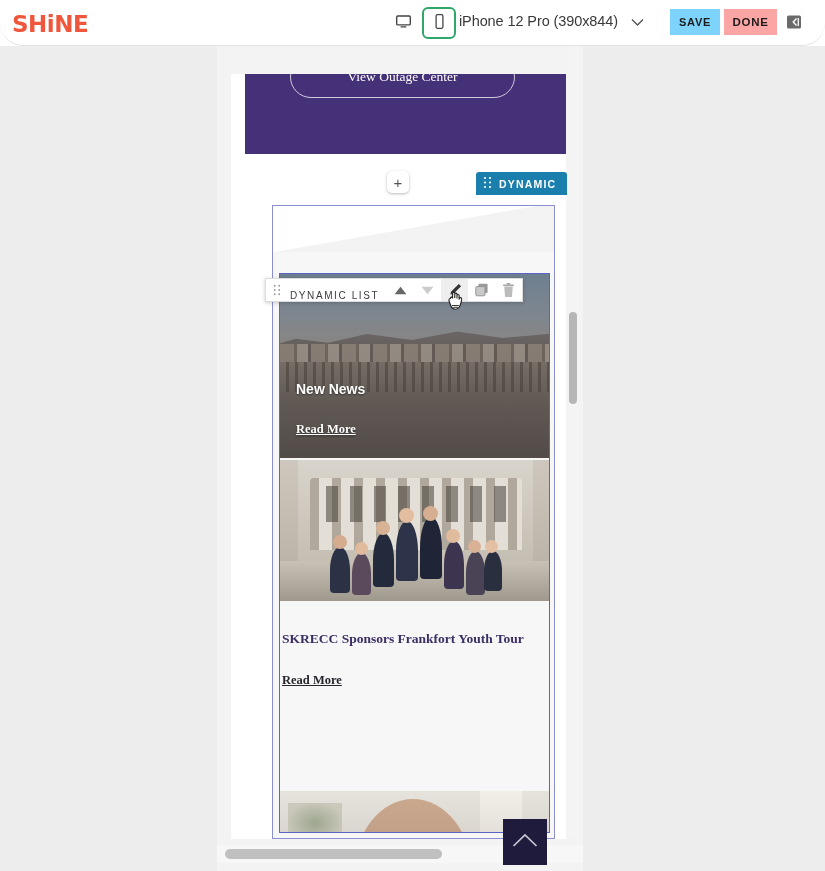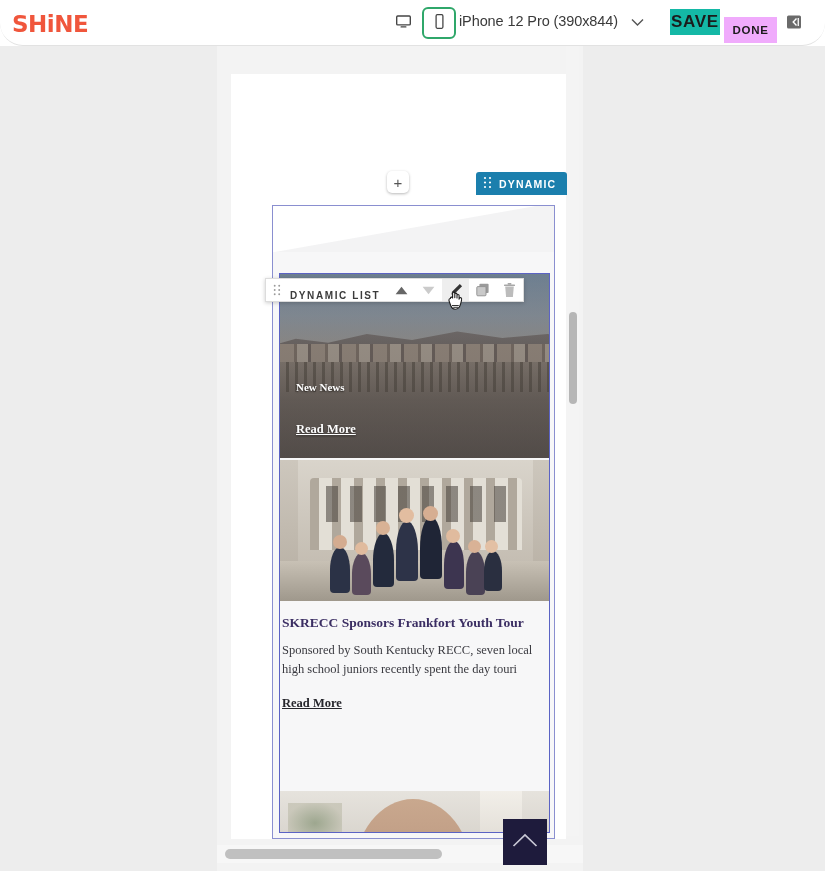--- a/index.html
+++ b/index.html
@@ -47,32 +47,32 @@
     cursor: pointer;
   }
   .device-caret {
     position: absolute; left: 631px; top: 15px;
     color: #555; font-size: 13px;
   }
 
   .btn-save {
     position: absolute; left: 670px; top: 9px;
     width: 50px; height: 26px;
-    background: #14b8a6; color: #1b1b1b;
-    font-size: 17px; font-weight: bold; letter-spacing: 0.7px;
+    background: #7dd3fc; color: #1b1b1b;
+    font-size: 11px; font-weight: bold; letter-spacing: 0.7px;
     display: flex; align-items: center; justify-content: center;
     border: none; cursor: pointer;
   }
   .btn-done {
     position: absolute; left: 724px; top: 9px;
     width: 53px; height: 26px;
-    background: #f0abfc; color: #1b1b1b;
+    background: #fca5a5; color: #1b1b1b;
     font-size: 11.5px; font-weight: bold; letter-spacing: 0.7px;
     display: flex; align-items: center; justify-content: center;
-    border: none; cursor: pointer; margin-top: 8px;
+    border: none; cursor: pointer;
   }
   .btn-collapse {
     position: absolute; left: 783px; top: 10px;
     width: 22px; height: 24px;
     display: flex; align-items: center; justify-content: center;
     cursor: pointer;
   }
 
   
   .canvas {
@@ -205,22 +205,22 @@
     background: repeating-linear-gradient(90deg,
       rgba(122,112,92,0.0) 0px, rgba(122,112,92,0.0) 6px,
       rgba(96,88,70,0.55) 6px, rgba(96,88,70,0.55) 9px);
   }
   .c1-shade {
     position: absolute; inset: 0;
     background: linear-gradient(180deg, rgba(20,18,30,0.30) 0%, rgba(25,22,35,0.42) 100%);
   }
   .c1-title {
     position: absolute; left: 16px; top: 107px;
-    color: #ffffff; font-size: 11px; font-weight: bold;
-    font-family: Liberation Serif, serif;
+    color: #ffffff; font-size: 14px; font-weight: bold;
+    font-family: Liberation Sans, sans-serif;
     text-shadow: 0 1px 2px rgba(0,0,0,0.5);
   }
   .c1-more {
     position: absolute; left: 16px; top: 148px;
     color: #ffffff; font-size: 12.5px; font-weight: bold;
     font-family: "Liberation Serif", serif;
     text-decoration: underline;
     text-shadow: 0 1px 2px rgba(0,0,0,0.5);
     cursor: pointer;
   }
@@ -251,21 +251,21 @@
       rgba(90,84,76,0.0) 0px, rgba(90,84,76,0.0) 12px,
       rgba(70,64,58,0.55) 12px, rgba(70,64,58,0.55) 24px);
   }
   .c2-steps {
     position: absolute; left: 0; bottom: 0; width: 100%; height: 40px;
     background: linear-gradient(180deg, #c8c1b5 0%, #9f988c 100%);
   }
   .c2-group { position: absolute; left: 48px; bottom: 4px; width: 175px; height: 88px; }
   .pp { position: absolute; border-radius: 50% 50% 4px 4px; }
   .c2-cap {
-    padding: 13px 2px 16px 2px;
+    padding: 29px 2px 16px 2px;
     font-family: "Liberation Serif", serif;
   }
   .c2-title {
     font-size: 13.5px; font-weight: bold; color: #3b2e63;
     line-height: 1.3; padding: 0 0 9px 0;
     cursor: pointer;
   }
   .c2-body {
     font-size: 12.5px; color: #3a3a40; line-height: 1.58;
   }
@@ -339,21 +339,21 @@
     display: flex; align-items: stretch;
     z-index: 60;
   }
   .dt-handle {
     width: 22px; display: flex; align-items: center; justify-content: center;
     cursor: grab;
   }
   .dt-label {
     display: flex; align-items: center;
     padding: 11px 8px 0 2px;
-    font-size: 10px; font-weight: bold; letter-spacing: 1.6px;
+    font-size: 10px; font-weight: normal; letter-spacing: 1.6px;
     color: #3b3b3b;
   }
   .dt-ico {
     width: 27px; display: flex; align-items: center; justify-content: center;
     cursor: pointer;
   }
   .dt-ico.hovered { background: #eeeeee; }
 
   
   .cursor {
@@ -428,20 +428,23 @@
 </div>
 
 <div class="canvas">
 
   <div class="gutter-left"></div>
   <div class="gutter-right"></div>
 
   <div class="scroll-panel">
     <div class="device">
 
+      <div class="purple-sec">
+        <div class="outage-btn">View Outage Center</div>
+      </div>
 
       <div class="news-sec">
 
         <div class="dyn-list">
 
           <div class="card1">
             <div class="c1-sky"></div>
             <div class="c1-mtn"></div>
             <div class="c1-bldg"></div>
             <div class="c1-ground"></div>
@@ -472,21 +475,20 @@
                 <div class="pp" style="left:48px; bottom:62px; width:14px; height:14px; border-radius:50%; background:#d8b295;"></div>
                 <div class="pp" style="left:71px; bottom:74px; width:15px; height:15px; border-radius:50%; background:#e2bda0;"></div>
                 <div class="pp" style="left:95px; bottom:76px; width:15px; height:15px; border-radius:50%; background:#d6ae92;"></div>
                 <div class="pp" style="left:118px;bottom:54px; width:14px; height:14px; border-radius:50%; background:#e0bb9e;"></div>
                 <div class="pp" style="left:140px;bottom:44px; width:13px; height:13px; border-radius:50%; background:#d9b296;"></div>
                 <div class="pp" style="left:157px;bottom:44px; width:13px; height:13px; border-radius:50%; background:#e3c0a4;"></div>
               </div>
             </div>
             <div class="c2-cap">
               <div class="c2-title">SKRECC Sponsors Frankfort Youth Tour</div>
-              <div class="c2-body">Sponsored by South Kentucky RECC, seven local high school juniors recently spent the day touri</div>
               <div class="c2-more">Read More</div>
             </div>
           </div>
 
           <div class="card3">
             <div class="c3-img">
               <div class="c3-plant"></div>
               <div class="c3-win"></div>
               <div class="c3-head"></div>
             </div>

